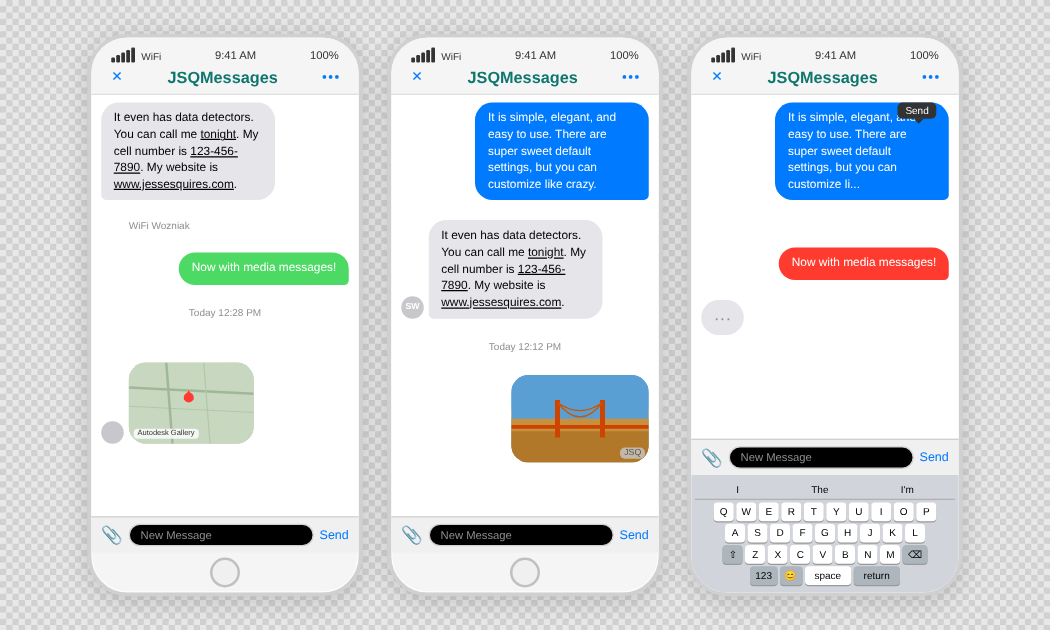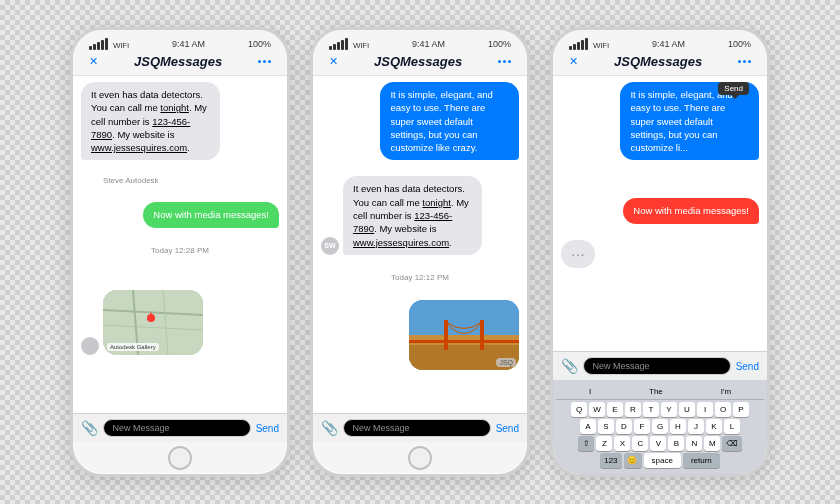--- a/index.html
+++ b/index.html
@@ -58,22 +58,21 @@
     .nav-bar {
       display: flex;
       align-items: center;
       justify-content: space-between;
       padding: 2px 0;
     }
 
     .nav-title {
       font-size: 13px;
       font-weight: 600;
-      color: #0f172a;
-      font-style: italic;
+      color: #0f766e;
     }
 
     .nav-btn {
       font-size: 11px;
       color: #007AFF;
       cursor: pointer;
     }
 
     .nav-dots {
       display: flex;
@@ -380,21 +379,21 @@
       </div>
     </div>
   </div>
 
   <div class="messages-area">
     <div class="msg-row">
       <div class="msg-bubble received">
         It even has data detectors. You can call me <span style="text-decoration:underline">tonight</span>. My cell number is <span style="text-decoration:underline">123-456-7890</span>. My website is <span style="text-decoration:underline">www.jessesquires.com</span>.
       </div>
     </div>
-    <div class="sender-name">Steve Autodesk</div>
+    <div class="sender-name">WiFi Wozniak</div>
     <div class="msg-row right">
       <div class="msg-bubble sent">Now with media messages!</div>
     </div>
     <div class="timestamp">Today 12:28 PM</div>
     <div class="sender-name"></div>
     <div class="msg-row">
       <div class="avatar"></div>
       <div class="map-bubble">
         <div class="map-placeholder">
           <svg width="100" height="65" viewBox="0 0 100 65">

